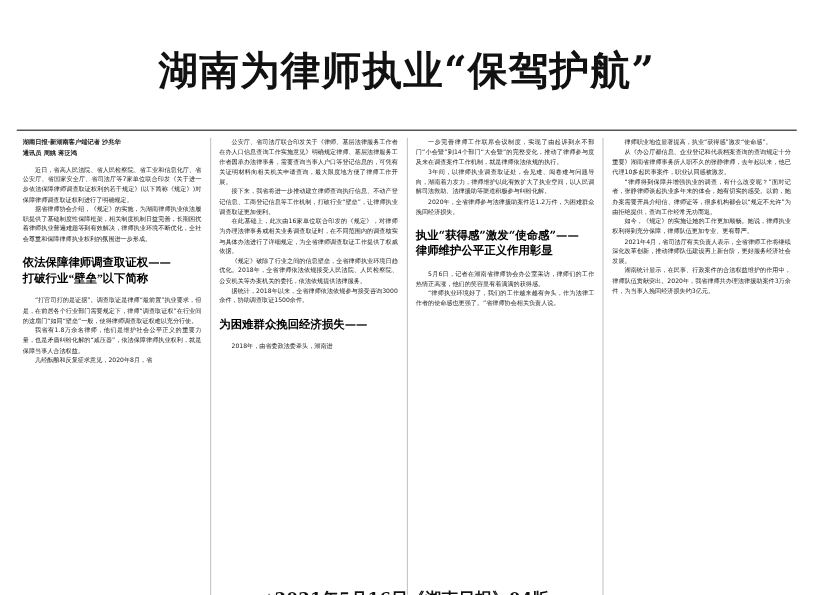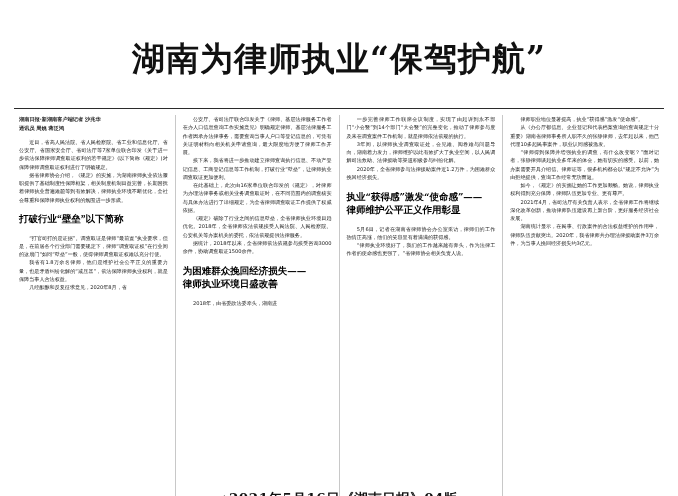--- a/index.html
+++ b/index.html
@@ -114,36 +114,36 @@
   <div class="columns">
 
     <div class="col">
       <div class="byline">
         <div>湖南日报·新湖南客户端记者  沙兆华</div>
         <div>通讯员  周姚  蒋泛鸿</div>
       </div>
       <p class="body">近日，省高人民法院、省人民检察院、省工业和信息化厅、省公安厅、省国家安全厅、省司法厅等7家单位联合印发《关于进一步依法保障律师调查取证权利的若干规定》(以下简称《规定》)对保障律师调查取证权利进行了明确规定。</p>
       <p class="body">据省律师协会介绍，《规定》的实施，为湖南律师执业依法履职提供了基础制度性保障框架，相关制度机制日益完善，长期困扰着律师执业普遍难题等到有效解决，律师执业环境不断优化，全社会尊重和保障律师执业权利的氛围进一步形成。</p>
       <div class="subhead">
+        <span>依法保障律师调查取证权——</span>
         <span class="line2">打破行业“壁垒”以下简称</span>
       </div>
       <p class="body">“打官司打的是证据”。调查取证是律师“最前置”执业要求，但是，在前居各个行业部门需要规定下，律师“调查取证权”在行业间的这扇门“如同“壁垒”一般，使得律师调查取证权难以充分行使。</p>
       <p class="body">我省有1.8万余名律师，他们是维护社会公平正义的重要力量，也是矛盾纠纷化解的“减压器”，依法保障律师执业权利，就是保障当事人合法权益。</p>
       <p class="body">几经酝酿和反复征求意见，2020年8月，省</p>
     </div>
 
     <div class="col">
       <p class="body">公安厅、省司法厅联合印发关于《律师、基层法律服务工作者在办人口信息查询工作实施意见》明确规定律师、基层法律服务工作者因承办法律事务，需要查询当事人户口等登记信息的，可凭有关证明材料向相关机关申请查询，最大限度地方便了律师工作开展。</p>
       <p class="body">接下来，我省将进一步推动建立律师查询执行信息、不动产登记信息、工商登记信息等工作机制，打破行业“壁垒”，让律师执业调查取证更加便利。</p>
       <p class="body">在此基础上，此次由16家单位联合印发的《规定》，对律师为办理法律事务或相关业务调查取证时，在不同范围内的调查核实与具体办法进行了详细规定，为全省律师调查取证工作提供了权威依据。</p>
       <p class="body">《规定》破除了行业之间的信息壁垒，全省律师执业环境日趋优化。2018年，全省律师依法依规接受人民法院、人民检察院、公安机关等办案机关的委托，依法依规提供法律服务。</p>
       <p class="body">据统计，2018年以来，全省律师依法依规参与接受咨询3000余件，协助调查取证1500余件。</p>
       <div class="subhead">
         <span>为困难群众挽回经济损失——</span>
-        <span class="line2">律师执业环境日盛改善</span>
       </div>
       <p class="body">2018年，由省委政法委牵头，湖南进</p>
     </div>
 
     <div class="col">
       <p class="body">一步完善律师工作联席会议制度，实现了由起诉到永不部门“小会暨”到14个部门“大会暨”的完整变化，推动了律师参与度及来在调查案件工作机制，就是律师依法依规的执行。</p>
       <p class="body">3年间，以律师执业调查取证处，会见难、阅卷难与问题导向，湖南着力发力，律师维护以此有效扩大了执业空间，以人民调解司法救助、法律援助等渠道积极参与纠纷化解。</p>
       <p class="body">2020年，全省律师参与法律援助案件近1.2万件，为困难群众挽回经济损失。</p>
       <div class="subhead">
         <span>执业“获得感”激发“使命感”——</span>

